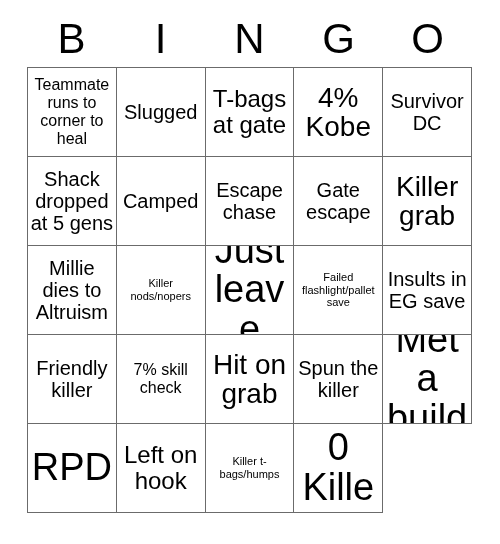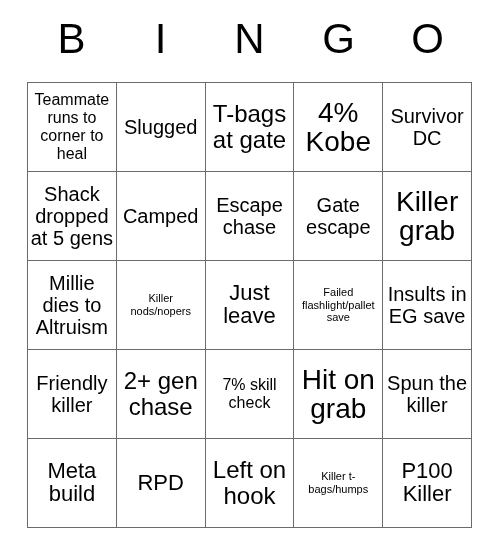--- a/index.html
+++ b/index.html
@@ -38,21 +38,21 @@
     font-size: 42px;
     line-height: 1;
     font-weight: 400;
     letter-spacing: 0px;
     color: #000000;
     user-select: none;
   }
   #grid {
     position: absolute;
     left: 27px;
-    top: 82px;
+    top: 67px;
     width: 445px;
     height: 446px;
     display: grid;
     grid-template-columns: repeat(5, 1fr);
     grid-template-rows: repeat(5, 1fr);
     border-top: 1px solid #6b6b6b;
     border-left: 1px solid #6b6b6b;
     box-sizing: border-box;
     background: #ffffff;
   }
@@ -75,21 +75,21 @@
     word-wrap: break-word;
     overflow-wrap: break-word;
     color: #000000;
   }
   
   .fs-xs  { font-size: 11px; line-height: 1.18; }
   .fs-sm  { font-size: 16px; line-height: 1.14; }
   .fs-md  { font-size: 20px; line-height: 1.10; }
   .fs-lg  { font-size: 24px; line-height: 1.08; }
   .fs-xl  { font-size: 28px; line-height: 1.05; }
-  .fs-xxl { font-size: 22px; line-height: 1.04; }
+  .fs-xxl { font-size: 38px; line-height: 1.04; }
 </style>
 </head>
 <body>
 
 <div id="bingo-card">
 
   <div id="header-row">
     <div class="header-letter">B</div>
     <div class="header-letter">I</div>
     <div class="header-letter">N</div>
@@ -143,23 +143,20 @@
         <span class="cell-text fs-xs">Failed flashlight/pallet save</span>
       </div>
     <div class="cell">
         <span class="cell-text fs-md">Insults in EG save</span>
       </div>
 
     <div class="cell">
         <span class="cell-text fs-md">Friendly killer</span>
       </div>
     <div class="cell">
-        <span class="cell-text fs-lg">2+ gen chase</span>
-      </div>
-    <div class="cell">
         <span class="cell-text fs-sm">7% skill check</span>
       </div>
     <div class="cell">
         <span class="cell-text fs-xl">Hit on grab</span>
       </div>
     <div class="cell">
         <span class="cell-text fs-md">Spun the killer</span>
       </div>
 
     <div class="cell">

